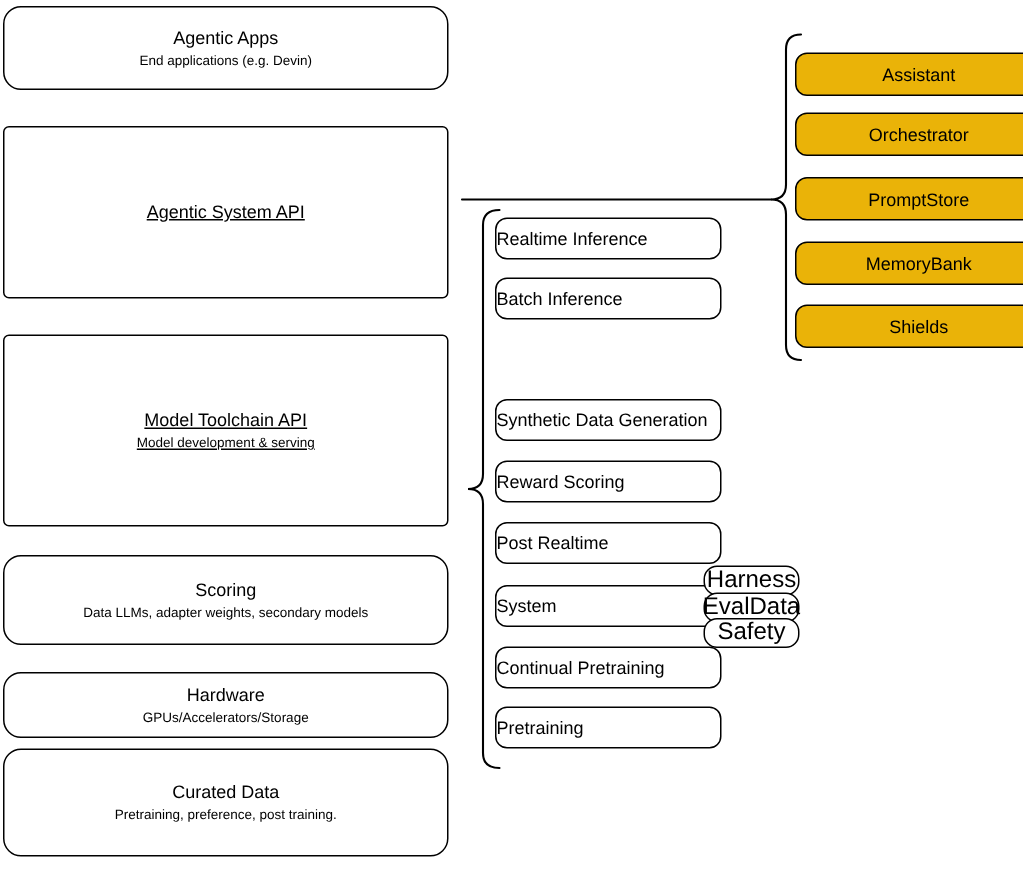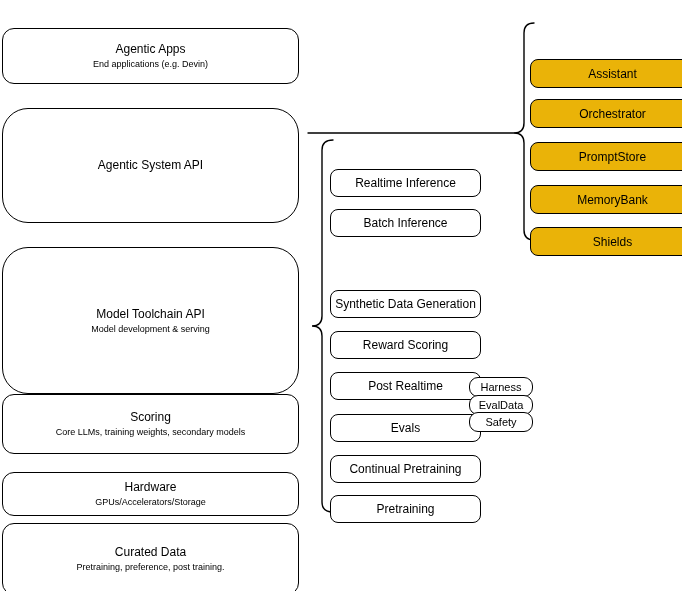--- a/index.html
+++ b/index.html
@@ -36,21 +36,21 @@
     background: #ffffff;
     border: 1.4px solid #000000;
     box-sizing: border-box;
     display: flex;
     flex-direction: column;
     align-items: center;
     justify-content: center;
     text-align: center;
   }
   .r12 { border-radius: 12px; }
-  .r26 { border-radius: 26px; }
+  .r26 { border-radius: 4px; text-decoration: underline; }
   .node .title {
     font-size: 12px;
     line-height: 17px;
     white-space: nowrap;
   }
   .node .subtitle {
     font-size: 9px;
     line-height: 13px;
     white-space: nowrap;
   }
@@ -59,21 +59,20 @@
     position: absolute;
     left: 330px;
     width: 151px;
     height: 28px;
     background: #ffffff;
     border: 1.4px solid #000000;
     border-radius: 8px;
     box-sizing: border-box;
     display: flex;
     align-items: center;
-    justify-content: center;
     font-size: 12px;
     white-space: nowrap;
   }
   
   .rbox {
     position: absolute;
     left: 530px;
     width: 165px;
     height: 29px;
     background: #eab308;
@@ -92,27 +91,27 @@
     left: 469px;
     width: 64px;
     height: 20px;
     background: #ffffff;
     border: 1.4px solid #000000;
     border-radius: 9px;
     box-sizing: border-box;
     display: flex;
     align-items: center;
     justify-content: center;
-    font-size: 11px;
+    font-size: 16px;
     line-height: 14px;
     white-space: nowrap;
     z-index: 3;
     text-align: right;
   }
-  .node, .mbox, .rbox { z-index: 2; margin-top: 24px; }
+  .node, .mbox, .rbox { z-index: 2; }
 </style>
 </head>
 <body>
 
 <div class="scene">
 
   <svg class="overlay" width="682" height="591" viewBox="0 0 682 591">
     <path d="M308 133 H514"></path>
     <path d="M333 140 Q322 140 322 150 L322 316 Q322 326 312 326 Q322 326 322 336 L322 502 Q322 512 333 512"></path>
     <path d="M534 23 Q524 23 524 33 L524 123 Q524 133 514 133 Q524 133 524 143 L524 230 Q524 240 534 240"></path>
@@ -120,28 +119,28 @@
 
   <div class="node r12" style="top:4px;height:56px">
     <div class="title">Agentic Apps</div>
     <div class="subtitle">End applications (e.g. Devin)</div>
   </div>
 
   <div class="node r26" style="top:84px;height:115px">
     <div class="title">Agentic System API</div>
   </div>
 
-  <div class="node r26" style="top:223px;height:147px">
+  <div class="node r26" style="top:223px;height:128px">
     <div class="title">Model Toolchain API</div>
     <div class="subtitle">Model development &amp; serving</div>
   </div>
 
   <div class="node r12" style="top:370px;height:60px">
     <div class="title">Scoring</div>
-    <div class="subtitle">Core LLMs, training weights, secondary models</div>
+    <div class="subtitle">Data LLMs, adapter weights, secondary models</div>
   </div>
 
   <div class="node r12" style="top:448px;height:44px">
     <div class="title">Hardware</div>
     <div class="subtitle">GPUs/Accelerators/Storage</div>
   </div>
 
   <div class="node r12" style="top:499px;height:72px">
     <div class="title">Curated Data</div>
     <div class="subtitle">Pretraining, preference, post training.</div>
@@ -156,21 +155,21 @@
   <div class="mbox" style="top:266px">
     <span>Synthetic Data Generation</span>
   </div>
   <div class="mbox" style="top:307px">
     <span>Reward Scoring</span>
   </div>
   <div class="mbox" style="top:348px">
     <span>Post Realtime</span>
   </div>
   <div class="mbox" style="top:390px">
-    <span>Evals</span>
+    <span>System</span>
   </div>
   <div class="mbox" style="top:431px">
     <span>Continual Pretraining</span>
   </div>
   <div class="mbox" style="top:471px">
     <span>Pretraining</span>
   </div>
 
   <div class="pill" style="top:377px">
     <span>Harness</span>

